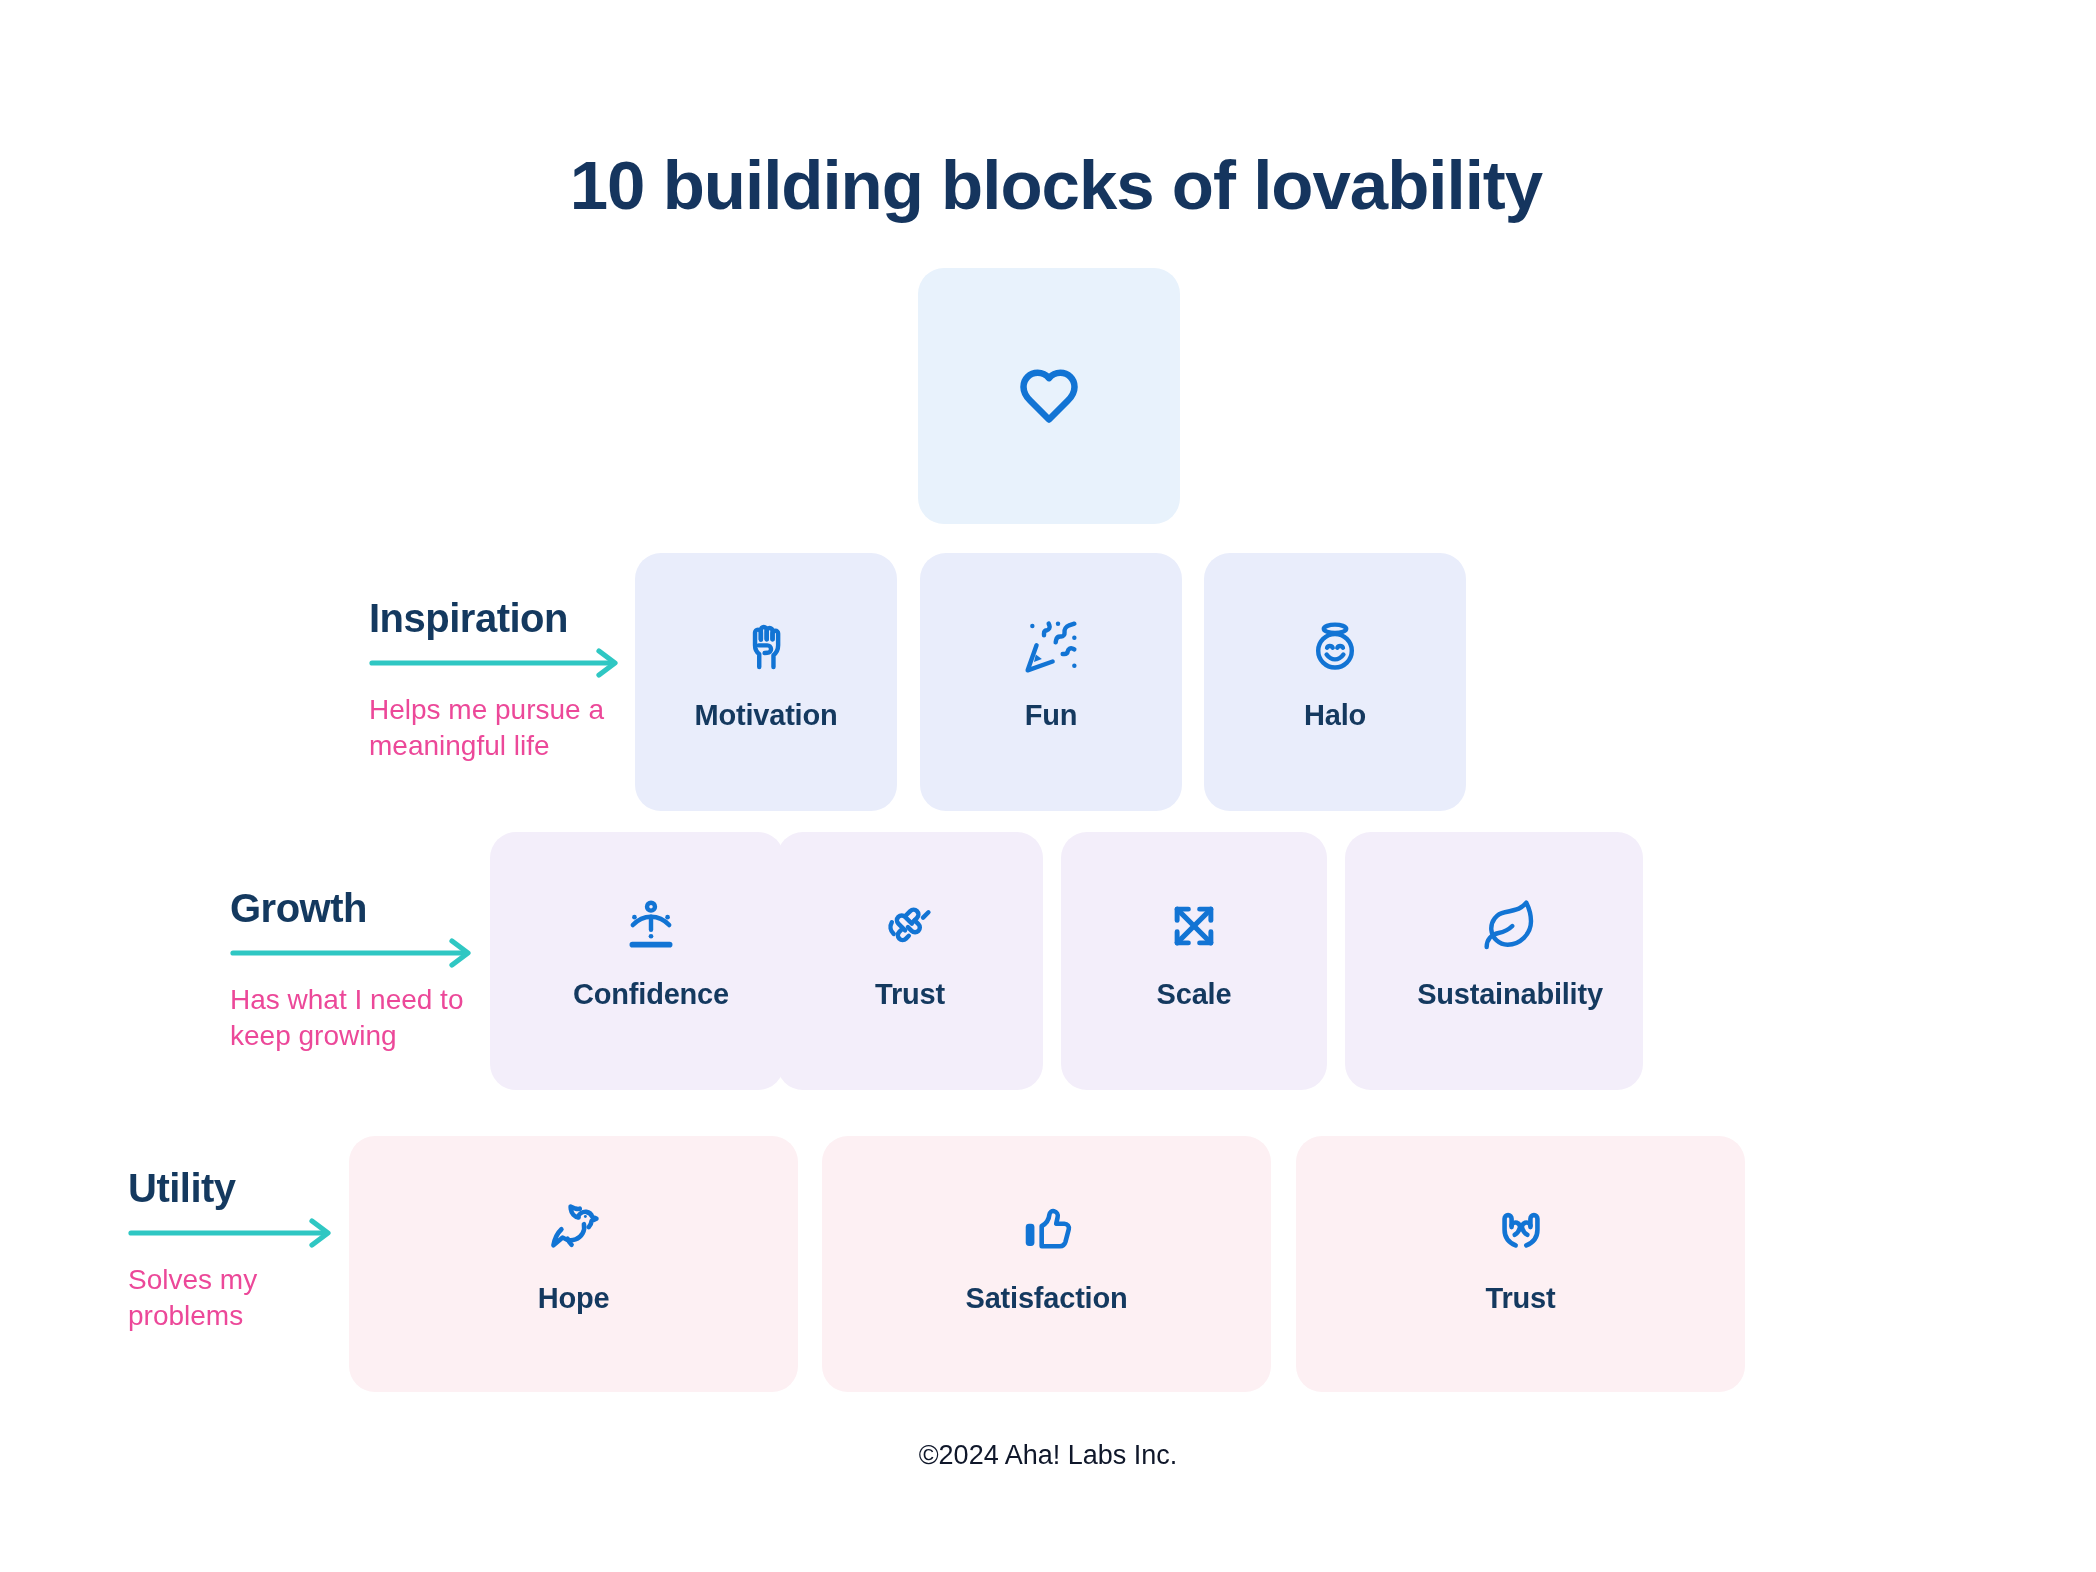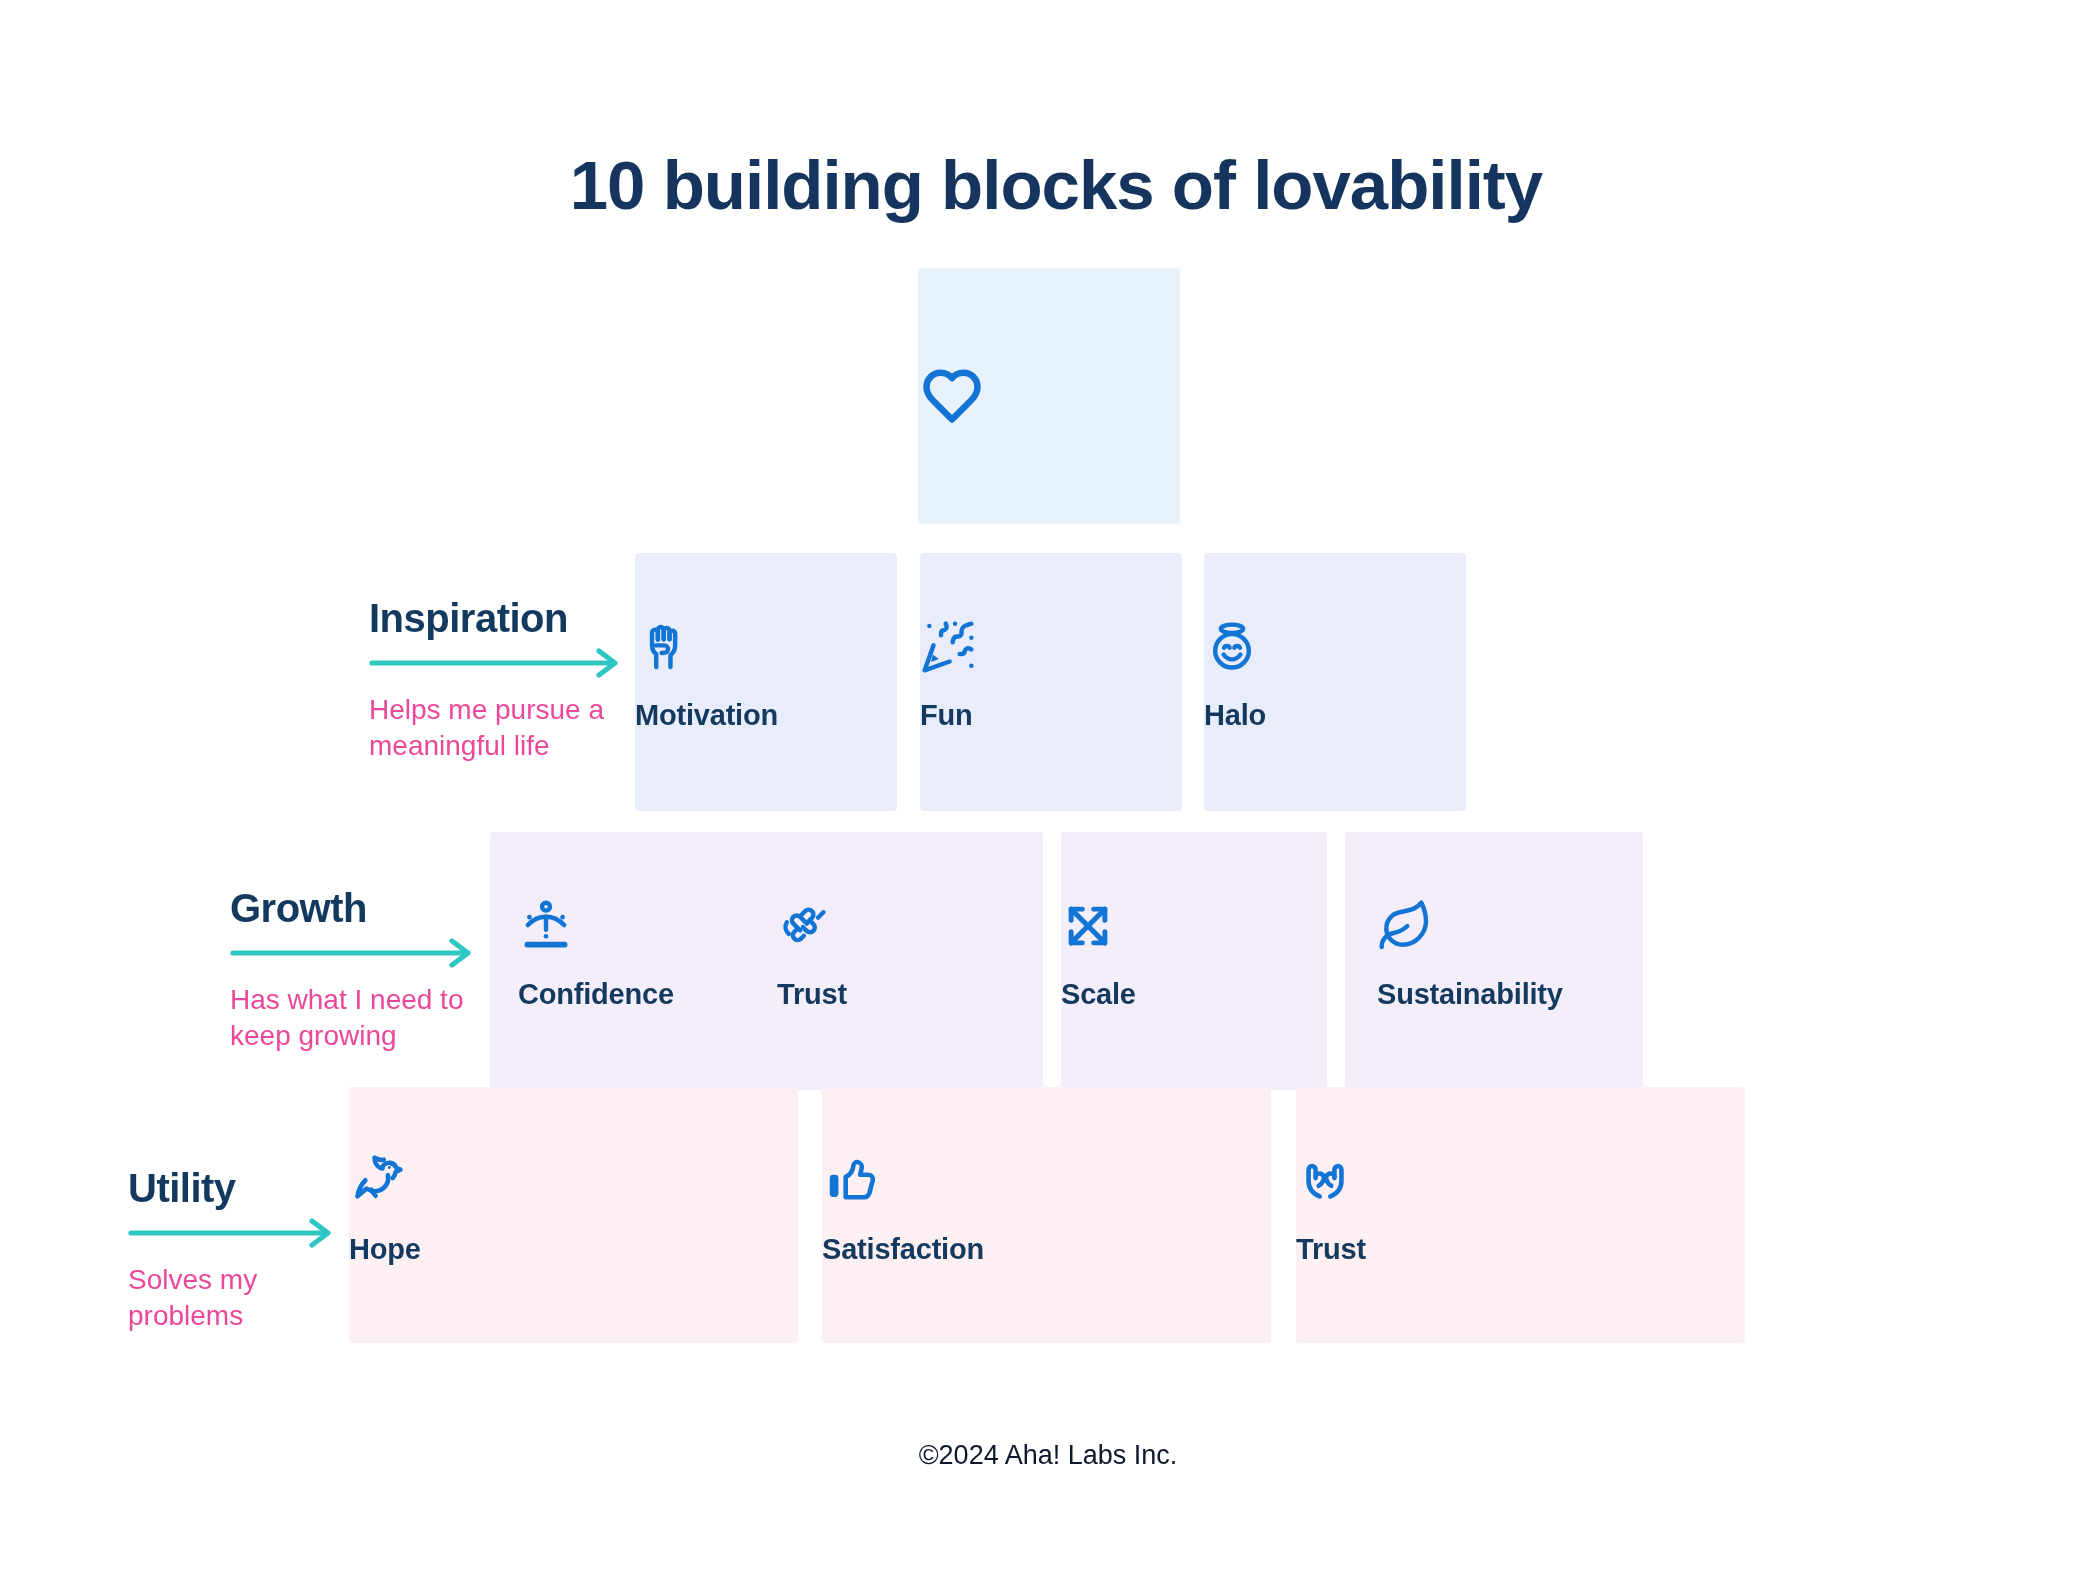--- a/index.html
+++ b/index.html
@@ -5,29 +5,29 @@
   html,body{margin:0;padding:0;background:#ffffff;}
   #canvas{
     position:relative;width:2096px;height:1572px;background:#ffffff;overflow:hidden;
     font-family:"Liberation Sans","DejaVu Sans",sans-serif;
   }
   .title{
     position:absolute;left:0;right:0;top:100px;text-align:center;
     font-size:69px;font-weight:800;letter-spacing:-1px;color:#15355e;margin-left:16px;
   }
   .block{
-    position:absolute;border-radius:4px;display:flex;flex-direction:column;align-items:flex-start;
+    position:absolute;border-radius:26px;display:flex;flex-direction:column;align-items:center;
   }
   .block .iconbox{height:60px;display:flex;align-items:center;justify-content:center;margin-top:64px;}
   .block .blabel{margin-top:22px;font-size:29px;font-weight:800;letter-spacing:-.2px;color:#14395f;}
   .block-top{left:918px;top:268px;width:262px;height:256px;background:#e8f2fc;justify-content:center;}
   .block-top .iconbox{margin-top:0;}
   .r2{top:553px;width:262px;height:258px;background:#e9edfb;}
   .r3{top:832px;width:266px;height:258px;background:#f3eefa;}
-  .r4{top:1087px;width:449px;height:256px;background:#fdf0f3;}
+  .r4{top:1136px;width:449px;height:256px;background:#fdf0f3;}
   .b-motivation{left:635px;} .b-fun{left:920px;} .b-halo{left:1204px;}
   .b-confidence{left:490px;padding-left:28px;} .b-trust{left:777px;} .b-scale{left:1061px;} .b-sustainability{left:1345px;padding-left:32px;}
   .b-hope{left:349px;} .b-satisfaction{left:822px;} .b-care{left:1296px;}
   .lgroup{position:absolute;}
   .lg-inspiration{left:369px;top:596px;width:270px;}
   .lg-growth{left:230px;top:886px;width:280px;}
   .lg-utility{left:128px;top:1166px;width:220px;}
   .lheading{font-size:40px;font-weight:800;letter-spacing:-.5px;color:#14395f;line-height:1.1;}
   .arrow{display:block;margin-top:6px;}
   .arrow line,.arrow polyline{stroke:#2fc7c3;stroke-width:5.2;stroke-linecap:round;stroke-linejoin:round;fill:none;}

